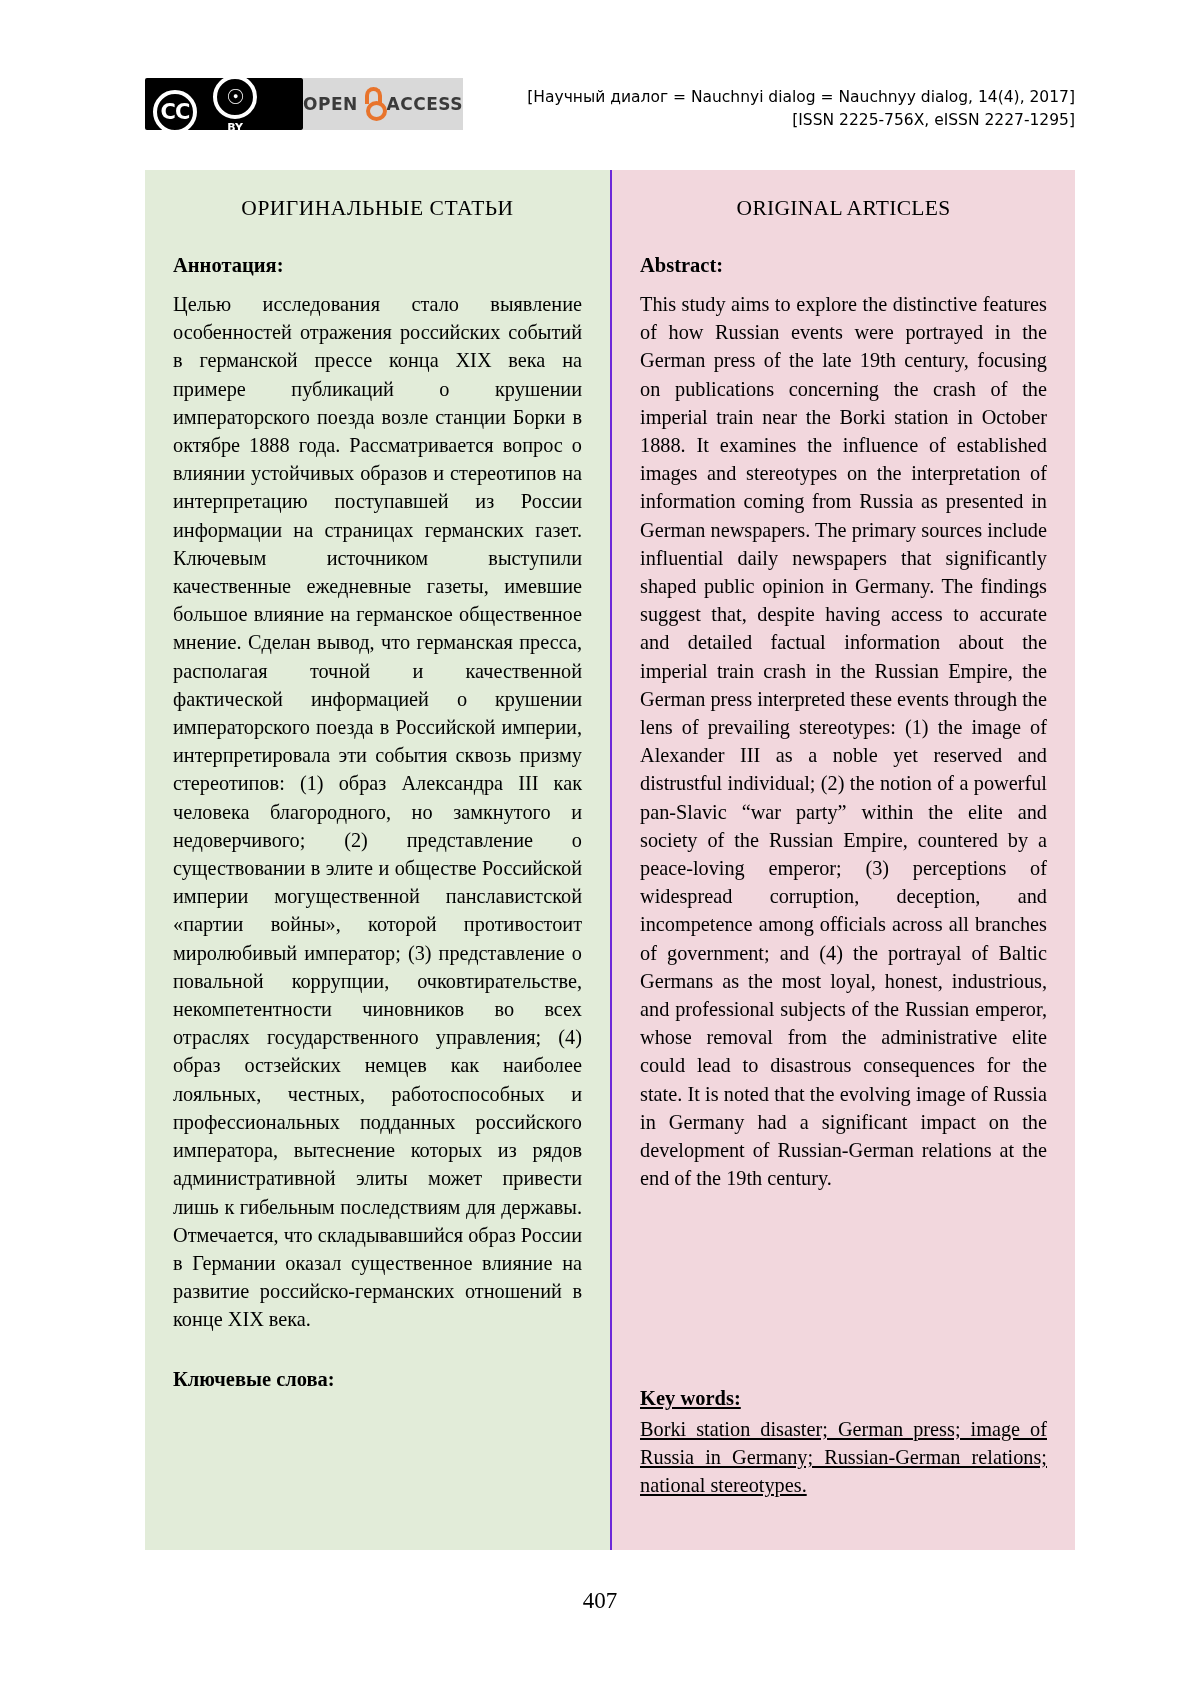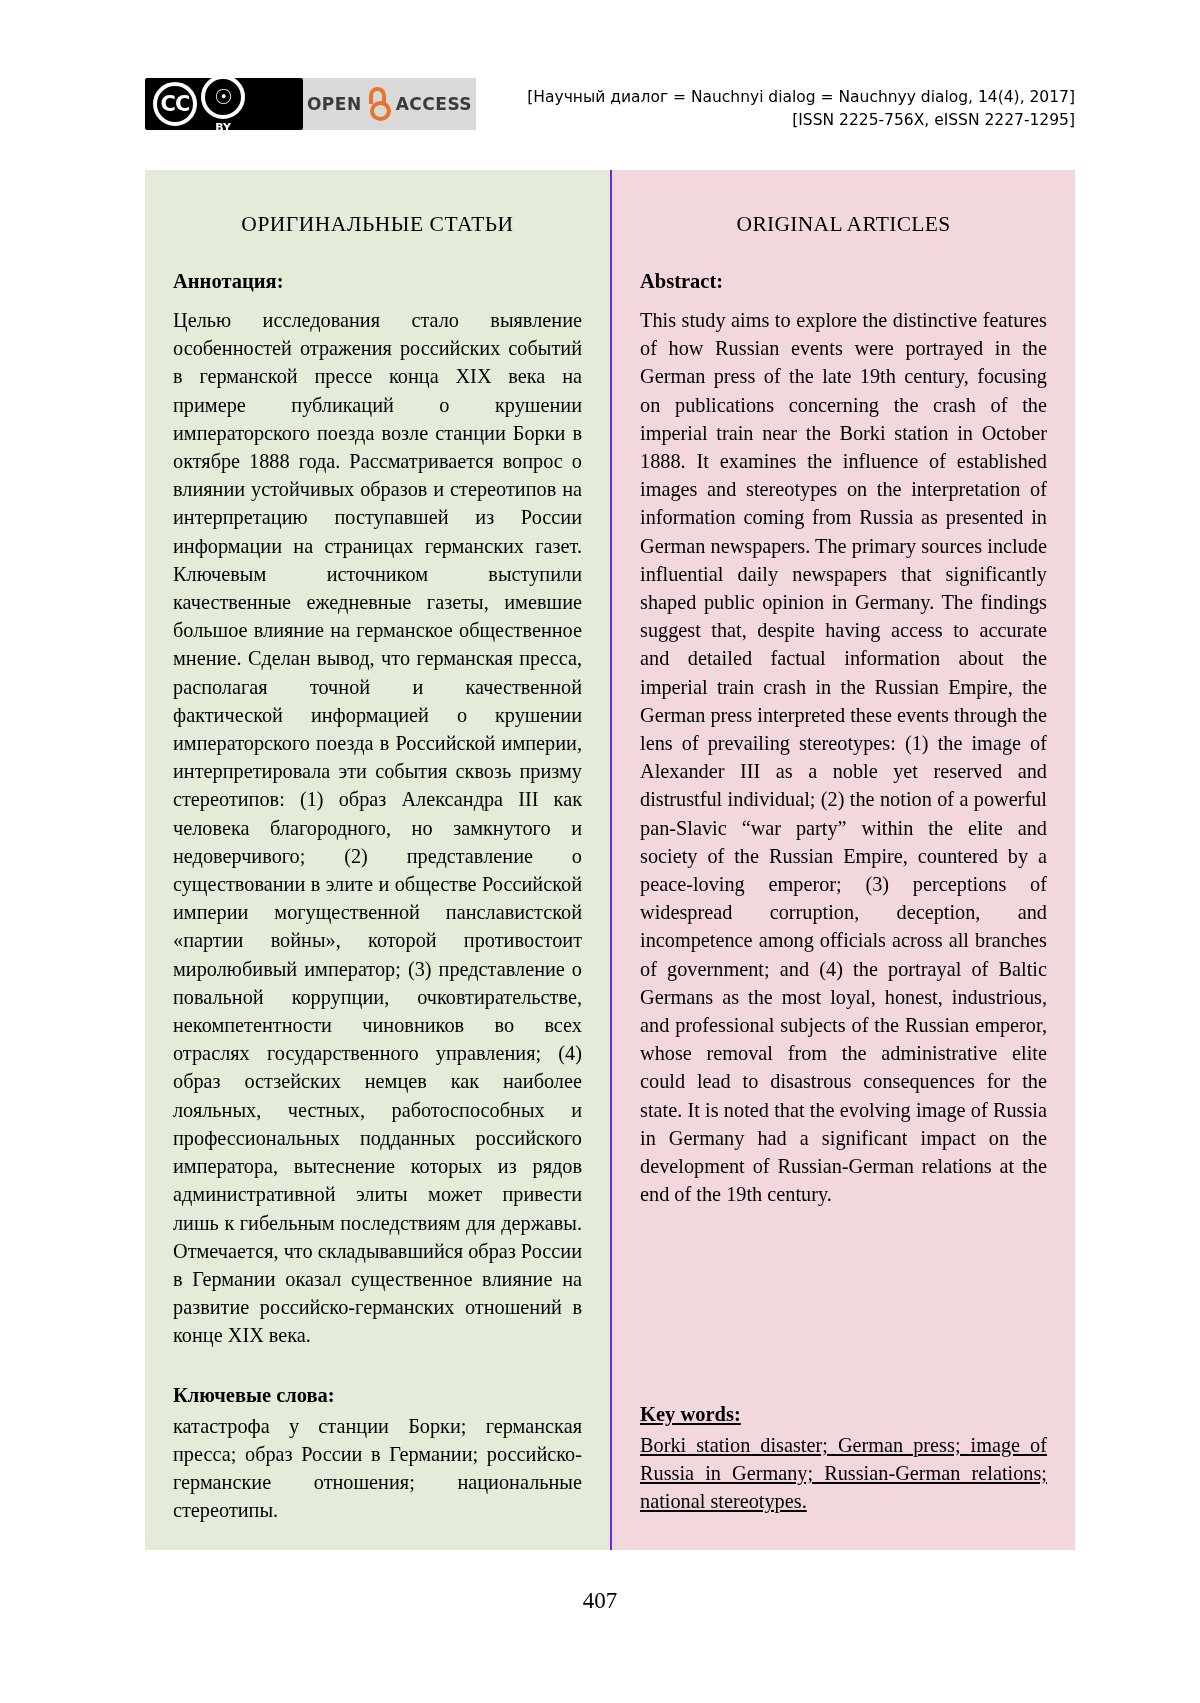--- a/index.html
+++ b/index.html
@@ -36,22 +36,22 @@
     width: 158px;
     height: 52px;
     background: #000000;
     border-radius: 2px;
     display: flex;
     align-items: center;
     overflow: hidden;
   }
   .cc-circle-wrap {
     display: flex;
-    align-items: center;
-    gap: 4px;
+    align-items: flex-end;
+    gap: 16px;
     padding-left: 8px;
   }
   .cc-circle {
     width: 44px;
     height: 44px;
     border-radius: 50%;
     border: 4px solid #ffffff;
     box-sizing: border-box;
     color: #ffffff;
     font-family: "DejaVu Sans", sans-serif;
@@ -72,21 +72,21 @@
     color: #ffffff;
     font-family: "DejaVu Sans", sans-serif;
     font-size: 11px;
     font-weight: bold;
     margin-top: 2px;
   }
   .oa-badge {
     position: absolute;
     left: 158px;
     top: 0;
-    width: 173px;
+    width: 160px;
     height: 52px;
     background: #d9d9d9;
     display: flex;
     align-items: center;
     justify-content: center;
     gap: 4px;
   }
   .oa-text {
     font-family: "DejaVu Sans", sans-serif;
     font-size: 17px;
@@ -135,21 +135,21 @@
   .cols {
     position: absolute;
     left: 145px;
     top: 170px;
     width: 930px;
     height: 1380px;
     display: flex;
   }
   .col {
     box-sizing: border-box;
-    padding: 42px 28px 30px 28px;
+    padding: 26px 28px 30px 28px;
   }
   .col-ru {
     width: 465px;
     background: #e2ecd9;
   }
   .col-en {
     width: 465px;
     background: #f2d7dd;
     border-left: 2px solid #6d28d9;
   }
@@ -233,21 +233,20 @@
   </div>
 
   <div class="cols">
 
     <div class="col col-ru">
       <div class="col-title">ОРИГИНАЛЬНЫЕ СТАТЬИ</div>
       <div class="lbl">Аннотация:</div>
       <div class="body-text">Целью исследования стало выявление особенностей отражения российских событий в германской прессе конца XIX века на примере публикаций о крушении императорского поезда возле станции Борки в октябре 1888 года. Рассматривается вопрос о влиянии устойчивых образов и стереотипов на интерпретацию поступавшей из России информации на страницах германских газет. Ключевым источником выступили качественные ежедневные газеты, имевшие большое влияние на германское общественное мнение. Сделан вывод, что германская пресса, располагая точной и качественной фактической информацией о крушении императорского поезда в Российской империи, интерпретировала эти события сквозь призму стереотипов: (1) образ Александра III как человека благородного, но замкнутого и недоверчивого; (2) представление о существовании в элите и обществе Российской империи могущественной панславистской «партии войны», которой противостоит миролюбивый император; (3) представление о повальной коррупции, очковтирательстве, некомпетентности чиновников во всех отраслях государственного управления; (4) образ остзейских немцев как наиболее лояльных, честных, работоспособных и профессиональных подданных российского императора, вытеснение которых из рядов административной элиты может привести лишь к гибельным последствиям для державы. Отмечается, что складывавшийся образ России в Германии оказал существенное влияние на развитие российско-германских отношений в конце XIX века.</div>
       <div class="kw-block ru-kw-pos">
         <div class="lbl">Ключевые слова:</div>
-        <div class="kw-text">катастрофа у станции Борки; германская пресса; образ России в Германии; российско-германские отношения; национальные стереотипы.</div>
       </div>
     </div>
 
     <div class="col col-en">
       <div class="col-title-en">ORIGINAL ARTICLES</div>
       <div class="lbl">Abstract:</div>
       <div class="body-text">This study aims to explore the distinctive features of how Russian events were portrayed in the German press of the late 19th century, focusing on publications concerning the crash of the imperial train near the Borki station in October 1888. It examines the influence of established images and stereotypes on the interpretation of information coming from Russia as presented in German newspapers. The primary sources include influential daily newspapers that significantly shaped public opinion in Germany. The findings suggest that, despite having access to accurate and detailed factual information about the imperial train crash in the Russian Empire, the German press interpreted these events through the lens of prevailing stereotypes: (1) the image of Alexander III as a noble yet reserved and distrustful individual; (2) the notion of a powerful pan-Slavic “war party” within the elite and society of the Russian Empire, countered by a peace-loving emperor; (3) perceptions of widespread corruption, deception, and incompetence among officials across all branches of government; and (4) the portrayal of Baltic Germans as the most loyal, honest, industrious, and professional subjects of the Russian emperor, whose removal from the administrative elite could lead to disastrous consequences for the state. It is noted that the evolving image of Russia in Germany had a significant impact on the development of Russian-German relations at the end of the 19th century.</div>
       <div class="kw-block en-kw-pos">
         <div class="lbl">Key words:</div>
         <div class="kw-text">Borki station disaster; German press; image of Russia in Germany; Russian-German relations; national stereotypes.</div>

